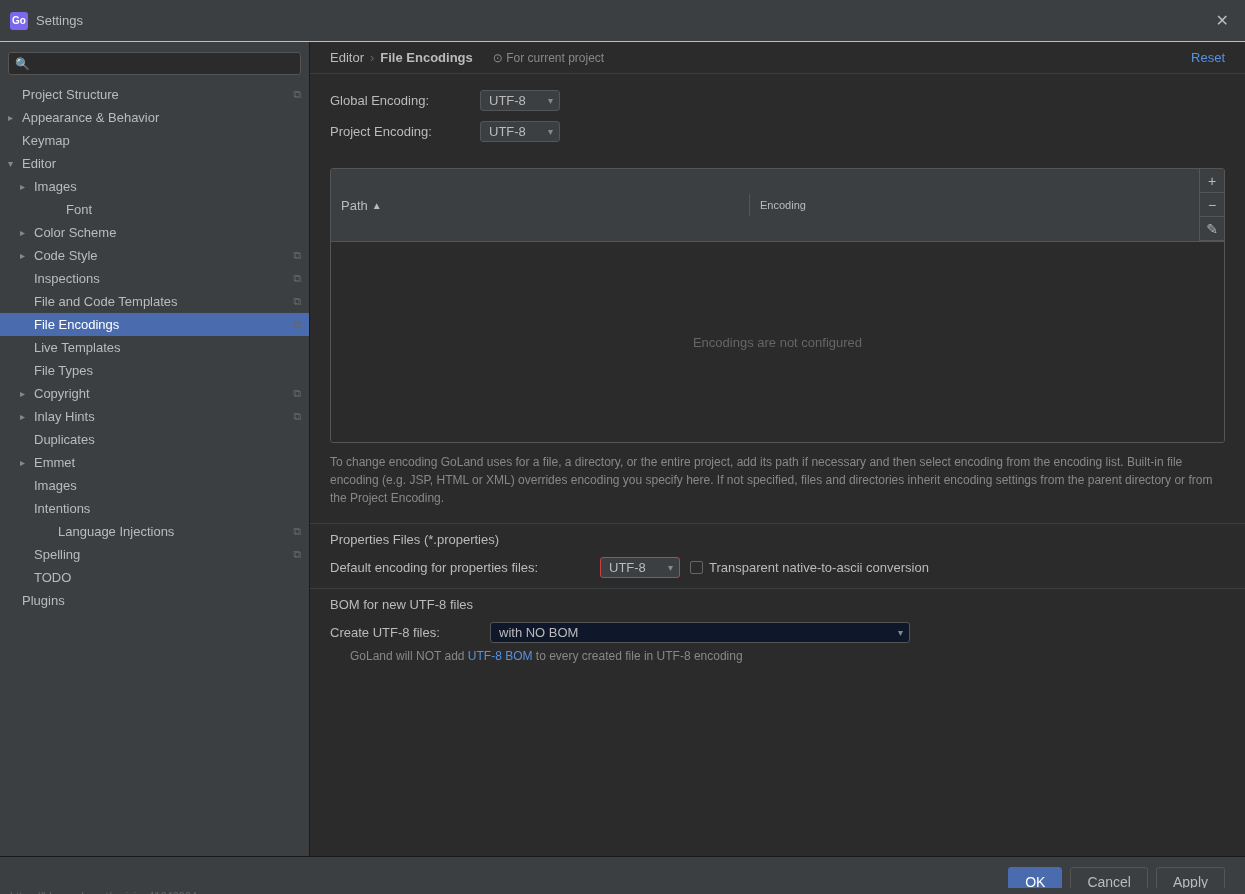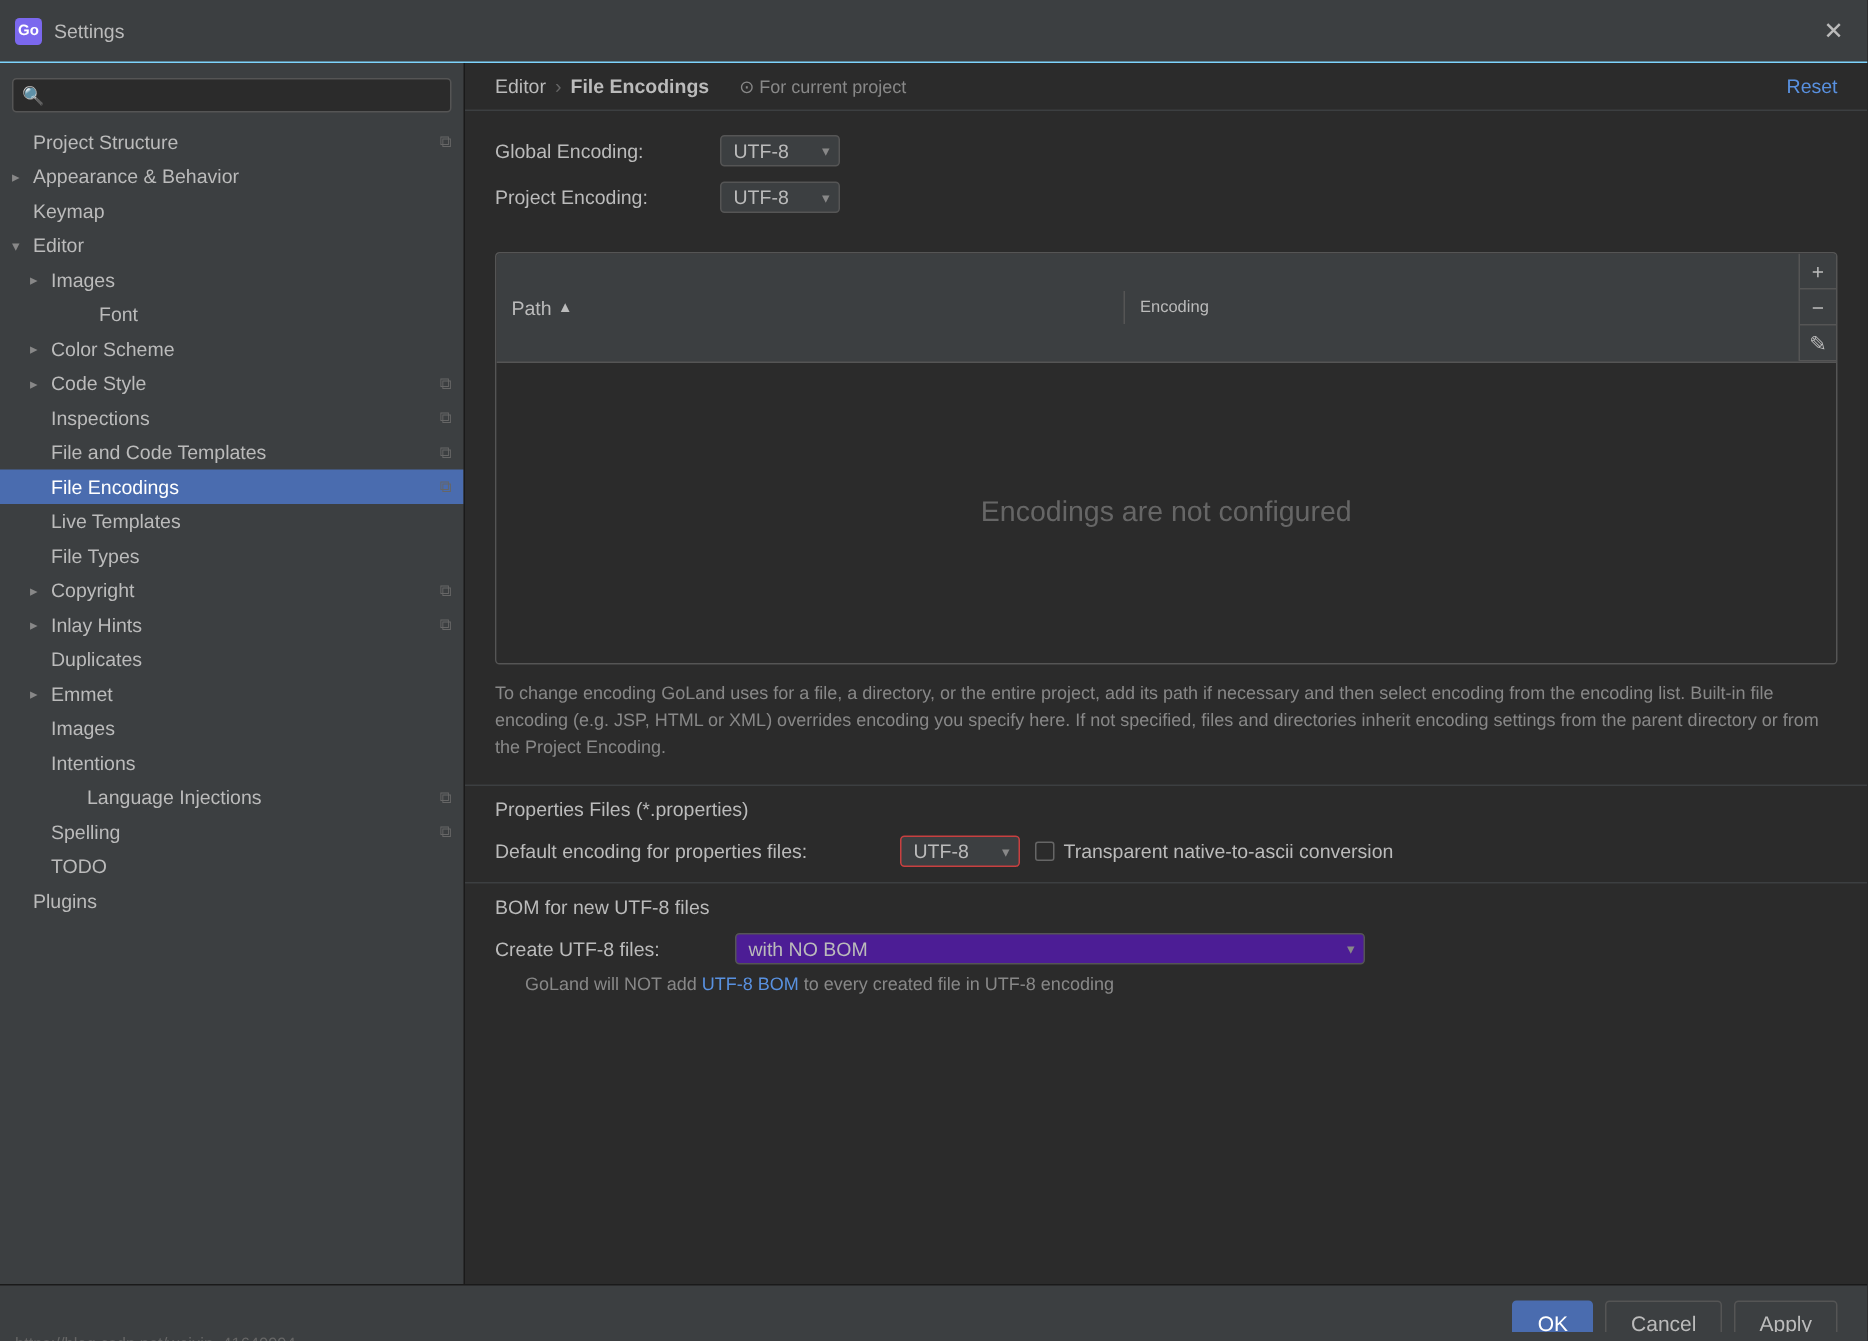--- a/index.html
+++ b/index.html
@@ -243,21 +243,21 @@
       min-height: 200px;
       background: #2b2b2b;
       position: relative;
     }
     .table-content {
       flex: 1;
       display: flex;
       align-items: center;
       justify-content: center;
       color: #666;
-      font-size: 19px;
+      font-size: 13px;
       min-height: 200px;
     }
 
     
     .info-text {
       margin: 10px 20px 16px 20px;
       color: #888;
       font-size: 12px;
       line-height: 1.5;
     }
@@ -324,21 +324,21 @@
       display: flex;
       align-items: center;
       gap: 10px;
     }
     .bom-label {
       color: #bbbbbb;
       font-size: 13px;
       min-width: 150px;
     }
     .select-btn-wide {
-      background: #4c1d95;
+      background: #0f172a;
       border: 1px solid #555;
       border-radius: 3px;
       color: #bbbbbb;
       padding: 2px 6px 2px 8px;
       font-size: 13px;
       cursor: pointer;
       display: flex;
       align-items: center;
       width: 420px;
       justify-content: space-between;

